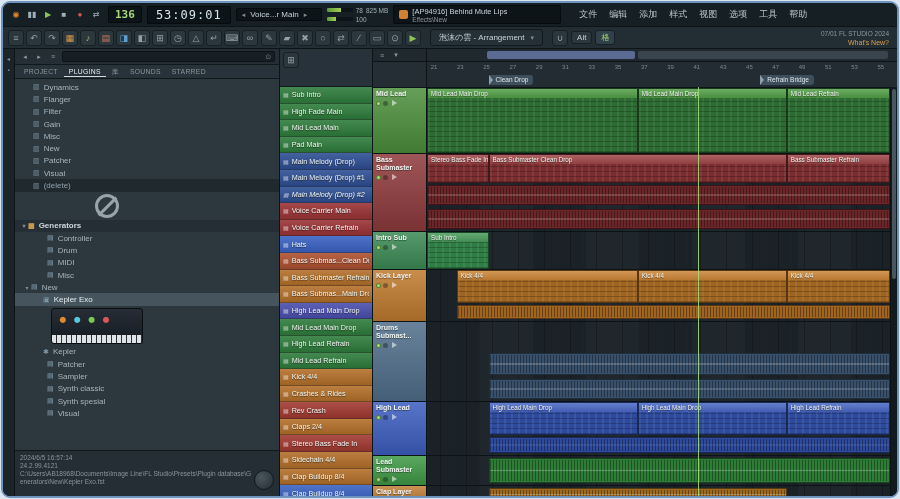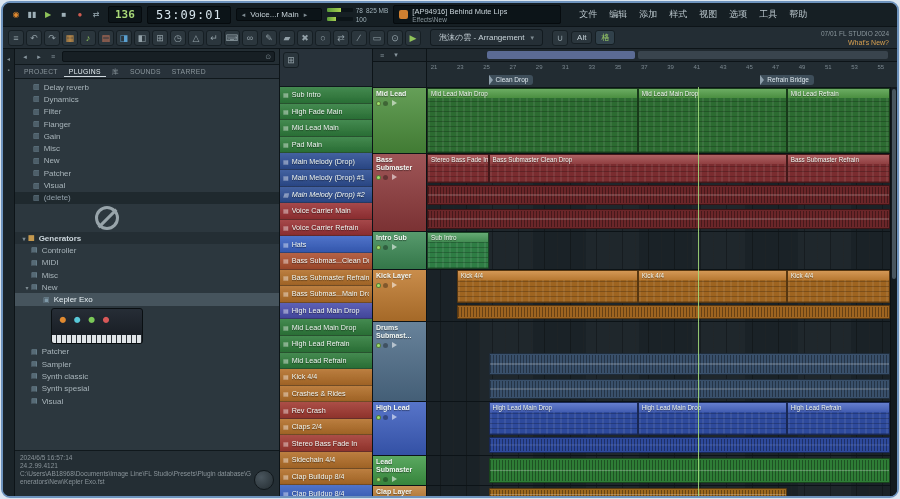--- a/index.html
+++ b/index.html
@@ -50,21 +50,21 @@
   .b-tabs{height:14px;display:flex;align-items:center;gap:1px;padding:0 4px;background:#28323a;border-bottom:1px solid #10181c}
   .btab{font-size:6.8px;color:#8a969c;padding:1px 5px;letter-spacing:.3px;cursor:default}
   .btab.active{color:#e2ebef;border-bottom:1px solid #d0d8dd}
   .b-tree{flex:1;overflow:hidden;padding-top:2px}
   .tree-row{display:flex;align-items:center;height:12.3px;font-size:8px;color:#a8b4ba;cursor:default;white-space:nowrap}
   .tree-exp{font-size:6px;color:#7e8b92;width:8px;text-align:center}
   .tree-ico{font-size:7px;color:#7e98a8;margin:0 4px 0 0}
   .k-effect,.k-delete{padding-left:18px}
   .k-category{padding-left:5px;background:#242e34;color:#ccd6dc;font-weight:bold}
   .k-category .tree-ico{color:#d0a050}
-  .k-gen,.k-gen-open{padding-left:16px}
+  .k-gen,.k-gen-open{padding-left:32px}
   .k-gen-open{padding-left:8px}
   .k-selected,.k-gear{padding-left:28px}
   .k-selected{background:#46545d;color:#e4edf1}
   .k-delete{background:#1f292e;color:#93a1ab}
   .nodrop{width:24px;height:24px;border:3px solid #98a4aa;border-radius:50%;position:relative;margin:2px 0 2px 80px}
   .nodrop::after{content:"";position:absolute;left:-3px;top:8px;width:25px;height:3px;background:#98a4aa;transform:rotate(-45deg)}
   .plugin-thumb{width:92px;height:36px;margin:2px 0 2px 36px;border:1px solid #0a0f12;border-radius:3px;
     background-image:
       radial-gradient(circle at 12% 32%, #e08a30 2.5px, transparent 3.5px),
       radial-gradient(circle at 28% 32%, #58c8d8 2.5px, transparent 3.5px),
@@ -252,33 +252,29 @@
       <div class="b-tabs">
           <span class="btab">PROJECT</span>
           <span class="btab active">PLUGINS</span>
           <span class="btab">库</span>
           <span class="btab">SOUNDS</span>
           <span class="btab">STARRED</span>
         </div>
       <div class="b-tree">
           <div class="tree-row k-effect">
             <span class="tree-ico">▥</span>
-            <span class="tree-label">Delay reverb</span>
+            <span class="tree-label">Dynamics</span>
           </div>
           <div class="tree-row k-effect">
             <span class="tree-ico">▥</span>
-            <span class="tree-label">Dynamics</span>
+            <span class="tree-label">Flanger</span>
           </div>
           <div class="tree-row k-effect">
             <span class="tree-ico">▥</span>
             <span class="tree-label">Filter</span>
-          </div>
-          <div class="tree-row k-effect">
-            <span class="tree-ico">▥</span>
-            <span class="tree-label">Flanger</span>
           </div>
           <div class="tree-row k-effect">
             <span class="tree-ico">▥</span>
             <span class="tree-label">Gain</span>
           </div>
           <div class="tree-row k-effect">
             <span class="tree-ico">▥</span>
             <span class="tree-label">Misc</span>
           </div>
           <div class="tree-row k-effect">
@@ -302,36 +298,44 @@
             <span class="tree-exp">▾</span>
             <span class="tree-ico">▦</span>
             <span class="tree-label">Generators</span>
           </div>
           <div class="tree-row k-gen">
             <span class="tree-ico">▤</span>
             <span class="tree-label">Controller</span>
           </div>
           <div class="tree-row k-gen">
             <span class="tree-ico">▤</span>
+            <span class="tree-label">Drum</span>
+          </div>
+          <div class="tree-row k-gen">
+            <span class="tree-ico">▤</span>
             <span class="tree-label">MIDI</span>
           </div>
           <div class="tree-row k-gen">
             <span class="tree-ico">▤</span>
             <span class="tree-label">Misc</span>
           </div>
           <div class="tree-row k-gen-open">
             <span class="tree-exp">▾</span>
             <span class="tree-ico">▤</span>
             <span class="tree-label">New</span>
           </div>
           <div class="tree-row k-selected">
             <span class="tree-ico">▣</span>
             <span class="tree-label">Kepler Exo</span>
           </div>
           <div class="plugin-thumb"></div>
+          <div class="tree-row k-gear">
+            <span class="tree-ico">✱</span>
+            <span class="tree-label">Kepler</span>
+          </div>
           <div class="tree-row k-gen">
             <span class="tree-ico">▤</span>
             <span class="tree-label">Patcher</span>
           </div>
           <div class="tree-row k-gen">
             <span class="tree-ico">▤</span>
             <span class="tree-label">Sampler</span>
           </div>
           <div class="tree-row k-gen">
             <span class="tree-ico">▤</span>

